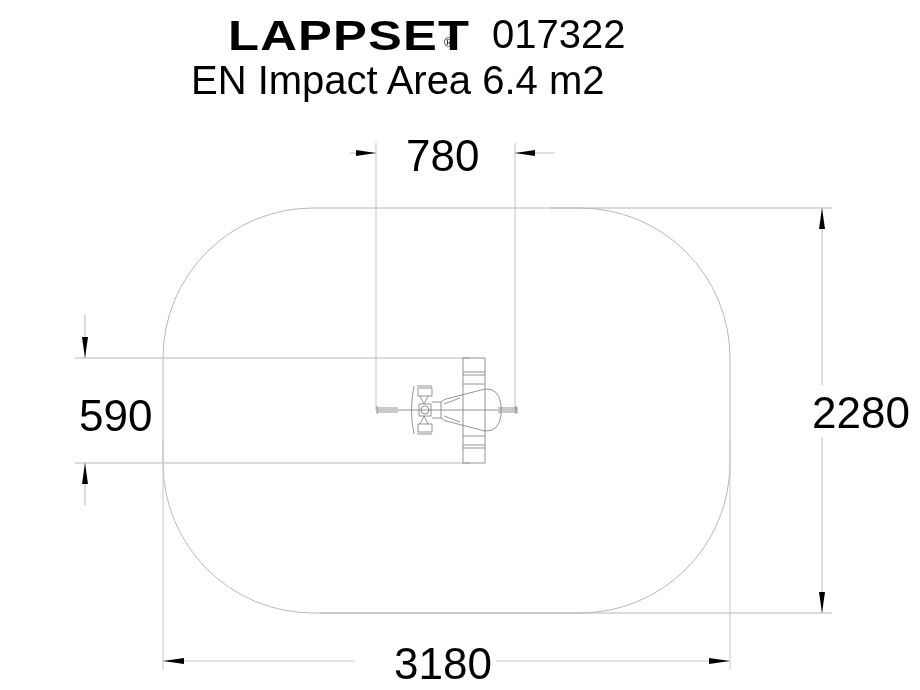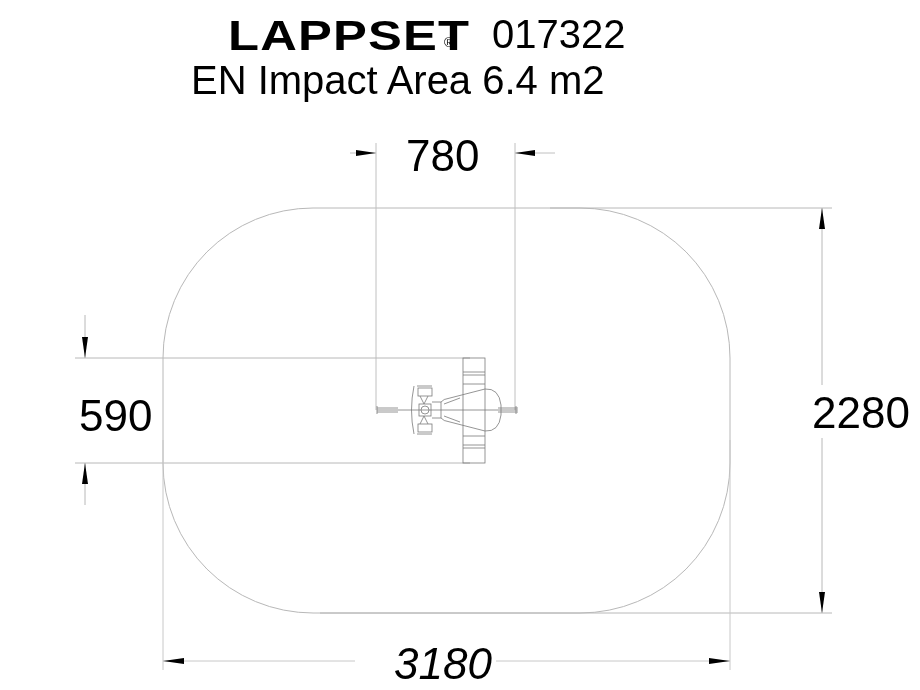--- a/index.html
+++ b/index.html
@@ -93,13 +93,13 @@
     <line x1="432" y1="402" x2="441" y2="402"></line>
     <line x1="432" y1="418" x2="441" y2="418"></line>
     <line x1="417" y1="386" x2="432" y2="386"></line>
     <line x1="417" y1="434" x2="432" y2="434"></line>
   </g>
 </svg>
 
 <span class="dim-label" style="left:402px; top:134px;">780</span>
 <span class="dim-label" style="left:41px; top:394px; background:transparent;margin-left:34px;">590</span>
 <span class="dim-label" style="left:808px; top:391px; background:transparent;">2280</span>
-<span class="dim-label" style="left:390px; top:642px;font-style:italic;">3180</span>
+<span class="dim-label" style="left:390px; top:642px;">3180</span>
 
 </body></html>

